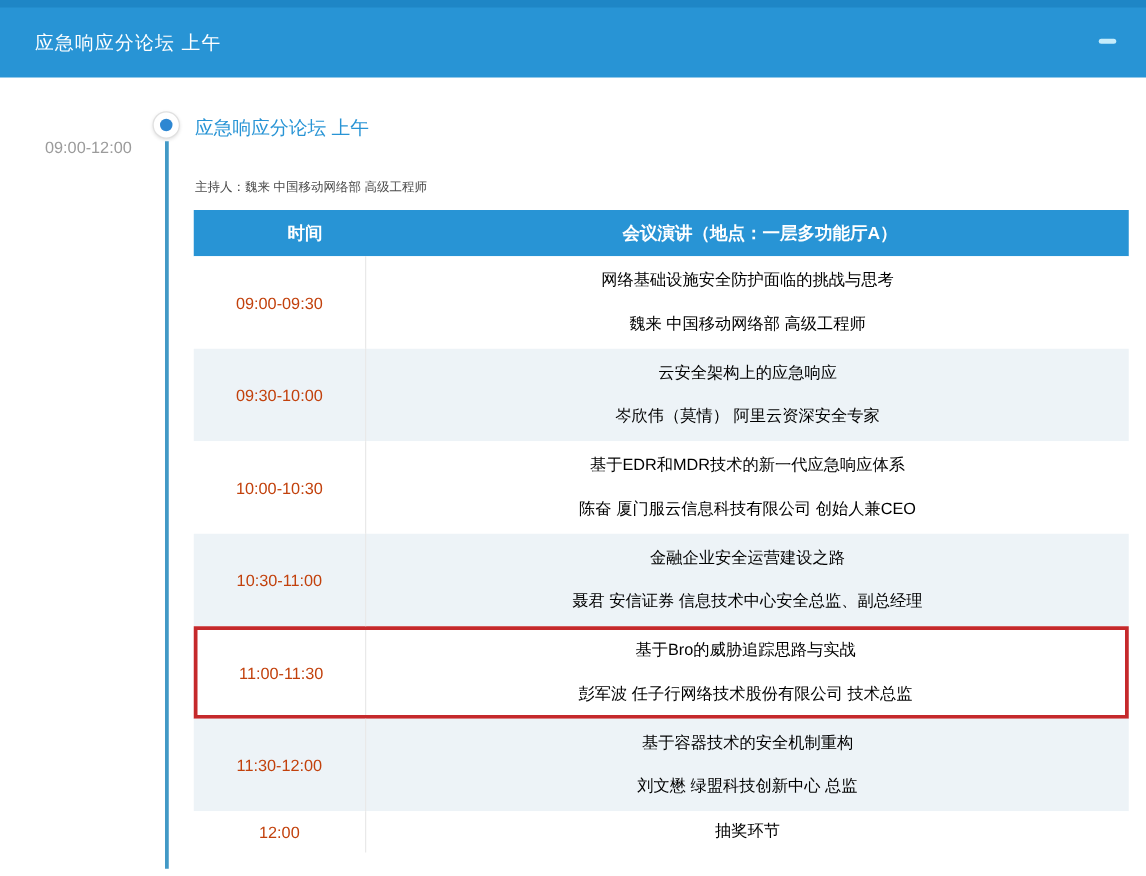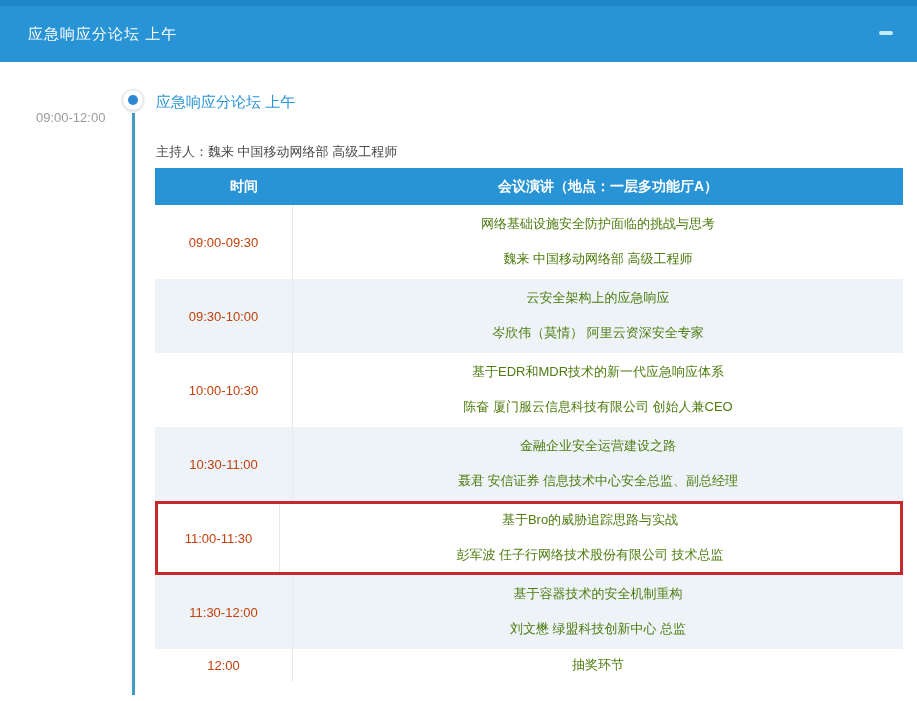--- a/index.html
+++ b/index.html
@@ -27,39 +27,39 @@
     background:#fff; border:1px solid #e0e0e0; border-radius:50%;
     box-shadow:0 1px 3px rgba(0,0,0,0.12);
     display:flex; align-items:center; justify-content:center;
   }
   .timeline-bullet .dot { width:10px; height:10px; border-radius:50%; background:var(--bullet-dot,#2e87d2); }
   .timeline-line {
     position:absolute; left:132px; top:113px; width:3px; height:582px;
     background:var(--timeline-line,#4299c6);
   }
   .section-title { position:absolute; left:156px; top:93px; font-size:15px; color:var(--primary-blue,#2894d5); }
-  .host-line { position:absolute; left:156px; top:143px; font-size:13px; color:#4a4a4a; }
+  .host-line { position:absolute; left:156px; top:143px; font-size:10px; color:#4a4a4a; }
   
   .table { position:absolute; left:155px; top:168px; width:748px; }
   .t-header {
     display:flex; height:37px; background:var(--primary-blue,#2894d5);
     color:#fff; font-weight:bold; font-size:14px;
   }
   .th { display:flex; align-items:center; justify-content:center; }
   .time-col { width:138px;margin-left:20px; }
   .content-col { flex:1; }
   .t-row { display:flex; background:#ffffff; }
   .t-row.alt { background:var(--row-alt-bg,#edf3f7); }
   .t-row.highlighted { border:3px solid var(--highlight-red,#c5292b); }
   .time-cell {
     width:138px; display:flex; align-items:center; justify-content:center;
     font-size:13px; color:#c2410c; border-right:1px solid #e9e9e9;
   }
-  .t-row.highlighted .time-cell { width:122px; }
-  .content-cell { flex:1; text-align:center; font-size:13px; color:#4d7c0f; padding:11px 10px 12px; }
+  .t-row.highlighted .time-cell { width:135px; }
+  .content-cell { flex:1; text-align:center; font-size:13px; color:#000000; padding:11px 10px 12px; }
   .t-row.highlighted .content-cell { padding:8px 10px 9px; }
   .content-cell .title { line-height:16px; }
   .content-cell .speaker { line-height:16px; margin-top:19px; }
   .t-row.single .content-cell { padding:8px 10px 9px; }
 </style>
 </head>
 <body>
 
 <div class="topbar">
   <span class="topbar-title">应急响应分论坛 上午</span>

